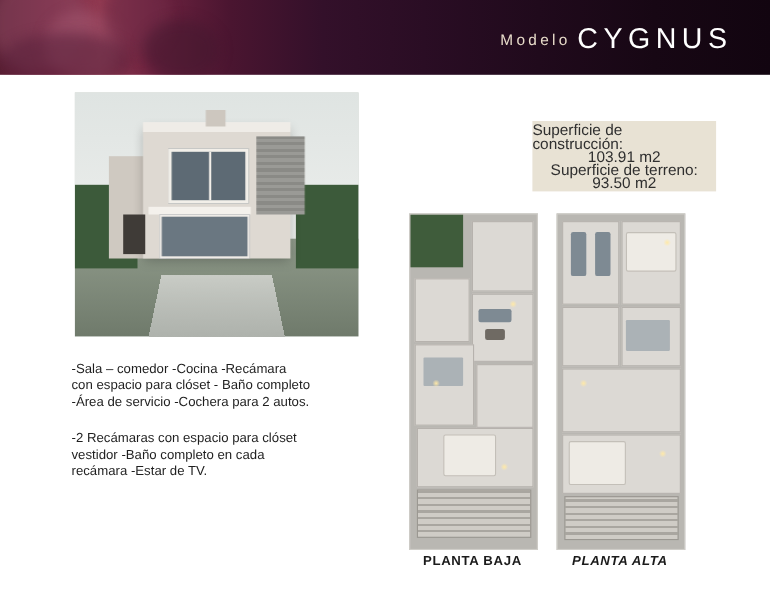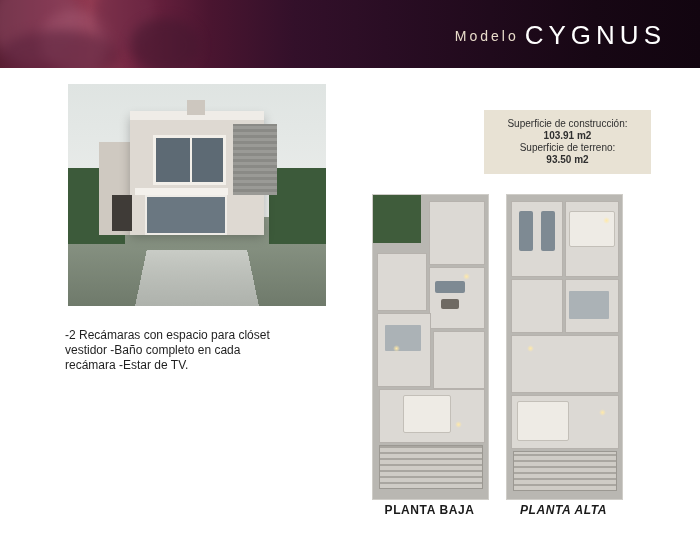--- a/index.html
+++ b/index.html
@@ -166,25 +166,25 @@
     width: 167px;
     height: 64px;
     background: #e8e2d4;
     display: flex;
     flex-direction: column;
     align-items: center;
     justify-content: center;
     color: #2f2f2f;
   }
   .surface-box div {
-    font-size: 10px;
+    font-size: 14px;
     line-height: 12px;
     text-align: left;
   }
-  .surface-box .val { font-weight: bold; }
+  .surface-box .val { font-weight: normal; }
 
   
   .plan {
     position: absolute;
     top: 194px;
     width: 115px;
     height: 304px;
     background: #b9b7b2;
     overflow: hidden;
     border: 1px solid #cfcdc8;
@@ -253,20 +253,23 @@
   <div class="house-right-stone"></div>
   <div class="parapet"></div>
   <div class="chimney"></div>
   <div class="win-top"></div>
   <div class="canopy"></div>
   <div class="win-bot"></div>
   <div class="door"></div>
 </div>
 
 <div class="desc">
+  <p class="sec-body">-Sala – comedor -Cocina -Recámara
+con espacio para clóset - Baño completo
+-Área de servicio -Cochera para 2 autos.</p>
   <p class="sec-body">-2 Recámaras con espacio para clóset
 vestidor -Baño completo en cada
 recámara -Estar de TV.</p>
 </div>
 
 <div class="surface-box">
   <div>Superficie de construcción:</div>
   <div class="val">103.91 m2</div>
   <div>Superficie de terreno:</div>
   <div class="val">93.50 m2</div>

